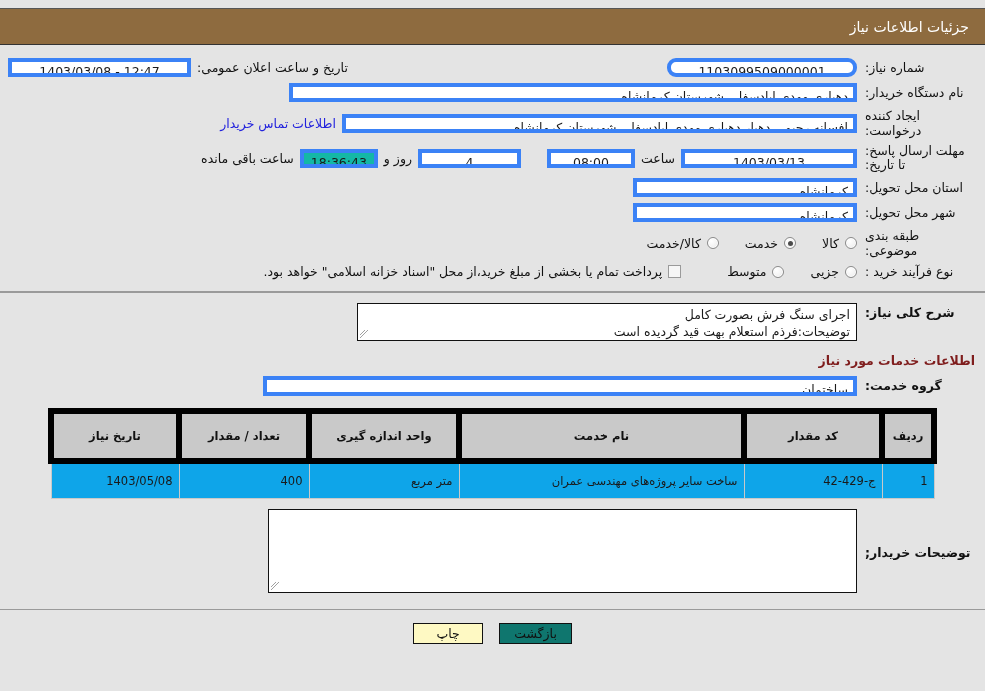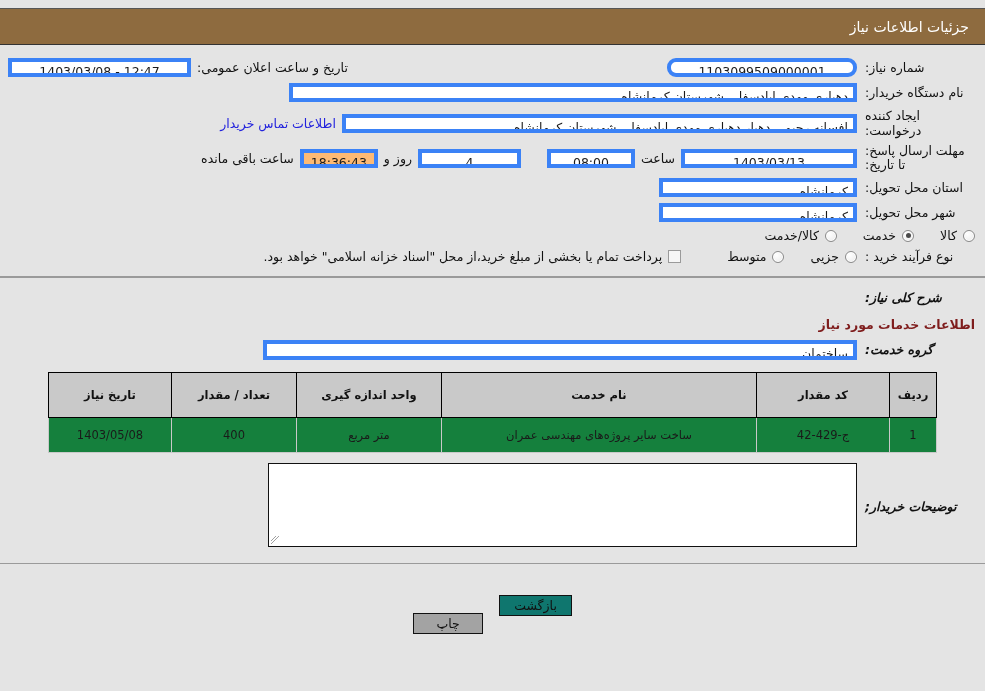--- a/index.html
+++ b/index.html
@@ -136,31 +136,31 @@
     font-size: 12.5px;
     color: #1a1a1a;
     padding: 0 5px;
     box-sizing: border-box;
     text-align: center;
     overflow: hidden;
     white-space: nowrap;
   }
   .box.rtlv { text-align: right; }
   .box.num { direction: ltr; text-align: center; font-family: "DejaVu Sans", sans-serif; }
-  .box.cream { background: #fdba74; }
+  .box.cream { background: #14b8a6; }
 
   .w-need    { width: 190px; border-radius: 9px; }
   .w-date    { width: 183px; }
   .w-buyer   { width: 568px; }
   .w-creator { width: 515px; }
   .w-dl-date { width: 176px; }
   .w-dl-time { width: 88px; }
   .w-days    { width: 103px; }
   .w-count   { width: 78px; }
-  .w-prov    { width: 198px; }
+  .w-prov    { width: 224px; }
 
   .inline-txt {
     font-size: 12.5px;
     color: #111;
     padding: 0 6px;
     white-space: nowrap;
   }
   .link {
     color: #2222dd;
     font-size: 12.5px;
@@ -211,21 +211,20 @@
   .sec-lbl {
     width: 118px;
     min-width: 118px;
     text-align: left;
     padding-left: 8px;
     font-size: 12.5px;
     font-weight: bold;
     color: #111;
     box-sizing: border-box;
     padding-top: 2px;
-    font-style: italic;
   }
   .ta {
     border: 1px solid #111;
     background: #ffffff;
     font-size: 12.5px;
     color: #1a1a1a;
     padding: 2px 6px 0 6px;
     box-sizing: border-box;
     text-align: right;
     position: relative;
@@ -256,32 +255,32 @@
   
   .tblwrap { padding: 6px 48px 10px 48px; }
   table.items {
     width: 100%;
     border-collapse: collapse;
     direction: rtl;
     font-size: 11.5px;
   }
   table.items th {
     background: #c9c9c9;
-    border: 1px solid #000000;
+    border: 6px solid #000000;
     height: 28px;
     font-weight: bold;
     color: #111;
     font-size: 11.5px;
     padding: 8px 6px;
   }
   table.items td {
-    background: #15803d;
+    background: #0ea5e9;
     border: 1px solid #c9c9c9;
     height: 26px;
-    text-align: center;
+    text-align: right;
     color: #1a1a1a;
     font-size: 11.5px;
     padding: 4px 6px;
   }
   .c-idx  { width: 34px; }
   .c-code { width: 120px; }
   .c-name { width: auto; }
   .c-unit { width: 132px; }
   .c-qty  { width: 112px; }
   .c-date { width: 110px; }
@@ -300,21 +299,21 @@
     height: 21px;
     line-height: 19px;
     min-width: 70px;
     text-align: center;
     font-size: 12.5px;
     padding: 0 14px;
     box-sizing: border-box;
     cursor: pointer;
     color: #111;
   }
-  .btn.print { background: #a3a3a3; margin-top: 36px; }
+  .btn.print { background: #fef9c3; }
   .btn.back  { background: #0f766e; }
 </style>
 </head>
 <body>
 
 <div class="watermark">
   <div class="wm-shield"></div>
   <div class="wm-arrow"></div>
   <div class="wm-text">AnaTender.net</div>
   <div class="wm-dot" style="left:620px;top:258px;width:70px;height:70px;"></div>
@@ -364,20 +363,21 @@
       <div class="lbl">استان محل تحویل:</div>
       <div class="box rtlv w-prov">کرمانشاه</div>
     </div>
 
     <div class="row">
       <div class="lbl">شهر محل تحویل:</div>
       <div class="box rtlv w-prov">کرمانشاه</div>
     </div>
 
     <div class="row">
+      <div class="lbl">طبقه بندی موضوعی:</div>
       <div class="radio-grp">
         <div class="ritem">
           <span class="radio"></span>
           <span class="rlabel">کالا</span>
         </div>
         <div class="ritem">
           <span class="radio on"></span>
           <span class="rlabel">خدمت</span>
         </div>
         <div class="ritem">
@@ -403,20 +403,27 @@
       <span class="chk"></span>
       <span class="rlabel">پرداخت تمام یا بخشی از مبلغ خرید،از محل "اسناد خزانه اسلامی" خواهد بود.</span>
     </div>
 
   </div>
 
   <div class="panel p2">
 
     <div class="sec-row">
       <div class="sec-lbl">شرح کلی نیاز:</div>
+      <div class="ta ta-desc">
+        <span style="white-space:pre-line;">اجرای سنگ فرش بصورت کامل
+توضیحات:فرذم استعلام بهت قید گردیده است</span>
+        <svg class="grip" viewBox="0 0 9 9">
+          <path d="M0 8 L8 0 M0 5 L5 0" stroke="#555" stroke-width="1" fill="none"></path>
+        </svg>
+      </div>
     </div>
 
     <div class="secheading">اطلاعات خدمات مورد نیاز</div>
 
     <div class="sec-row">
       <div class="sec-lbl">گروه خدمت:</div>
       <div class="box rtlv w-srv">ساختمان</div>
     </div>
 
     <div class="tblwrap">

